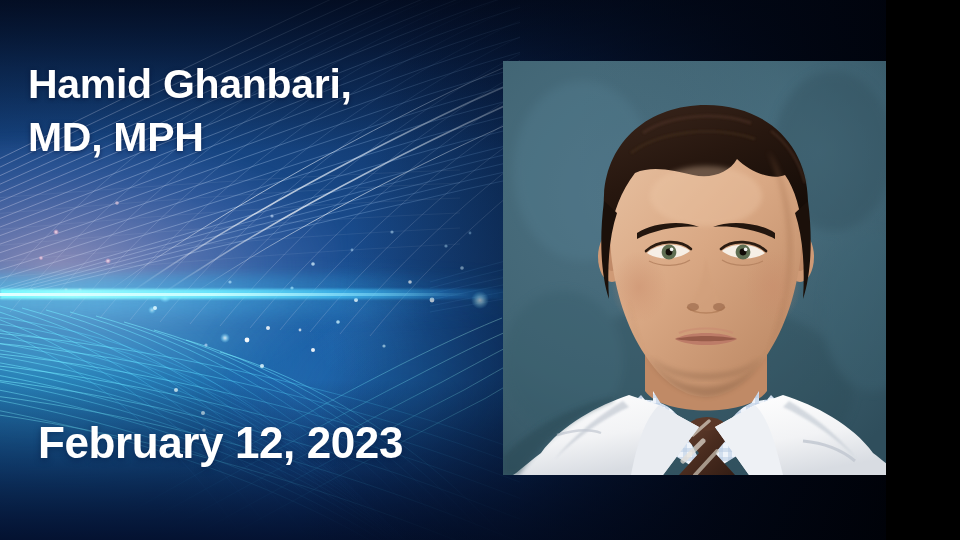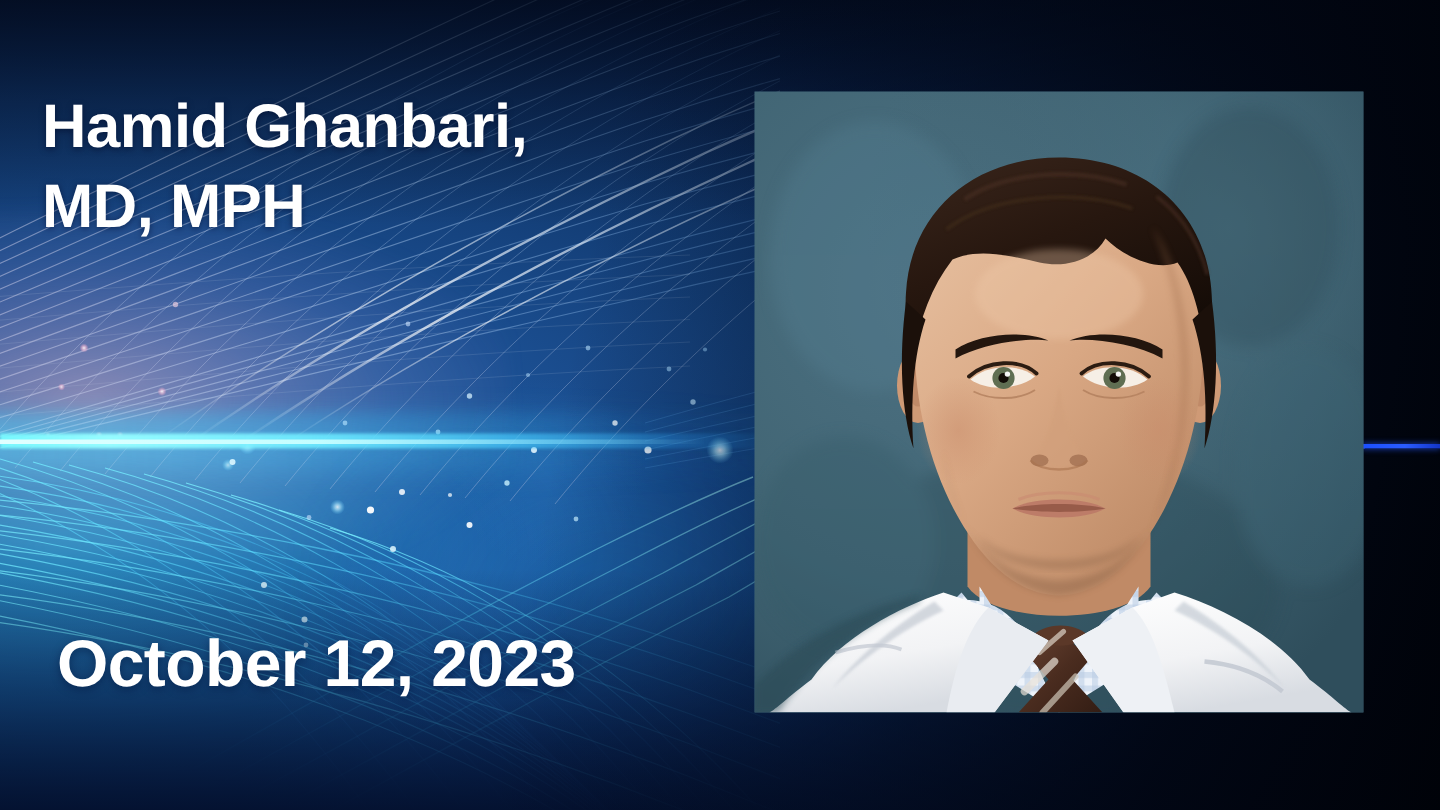--- a/index.html
+++ b/index.html
@@ -6,21 +6,21 @@
     margin: 0;
     padding: 0;
     background: #000;
   }
   body {
     font-family: "Liberation Sans", sans-serif;
   }
 
   #slide {
     position: relative;
-    width: 960px;
+    width: 886px;
     height: 540px;
     overflow: hidden;
     background: #06152f;
   }
 
   
   .bg-base {
     position: absolute;
     inset: 0;
     background:
@@ -567,15 +567,15 @@
       <path d="M300,380 C 322,382 340,390 352,400" fill="none" stroke="#c2c8d1" stroke-width="3" opacity="0.85"></path>
       <path d="M54,374 C 74,368 88,368 98,372" fill="none" stroke="#c2c8d1" stroke-width="2.4" opacity="0.7"></path>
 
       <path d="M110,340 C 70,356 36,382 16,414 L0,414 L0,396 C 26,368 66,346 110,336 Z" fill="#2a4854" opacity="0.55" filter="url(#soft)"></path>
     </svg>
   </div>
 
   <div class="speaker-name">Hamid Ghanbari,
 MD, MPH</div>
 
-  <div class="event-date">October 12, 2023</div>
+  <div class="event-date">February 12, 2023</div>
 
 </div>
 
 </body></html>

